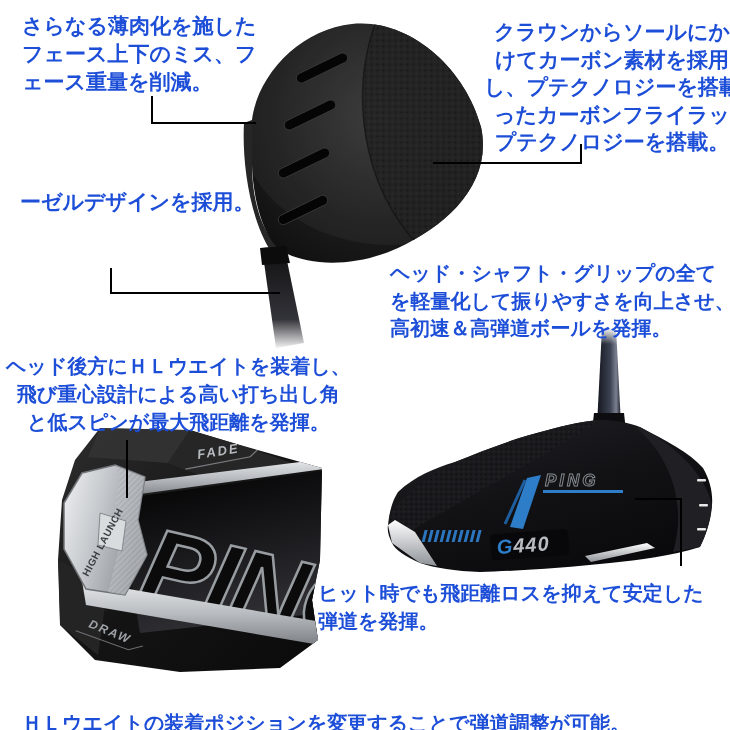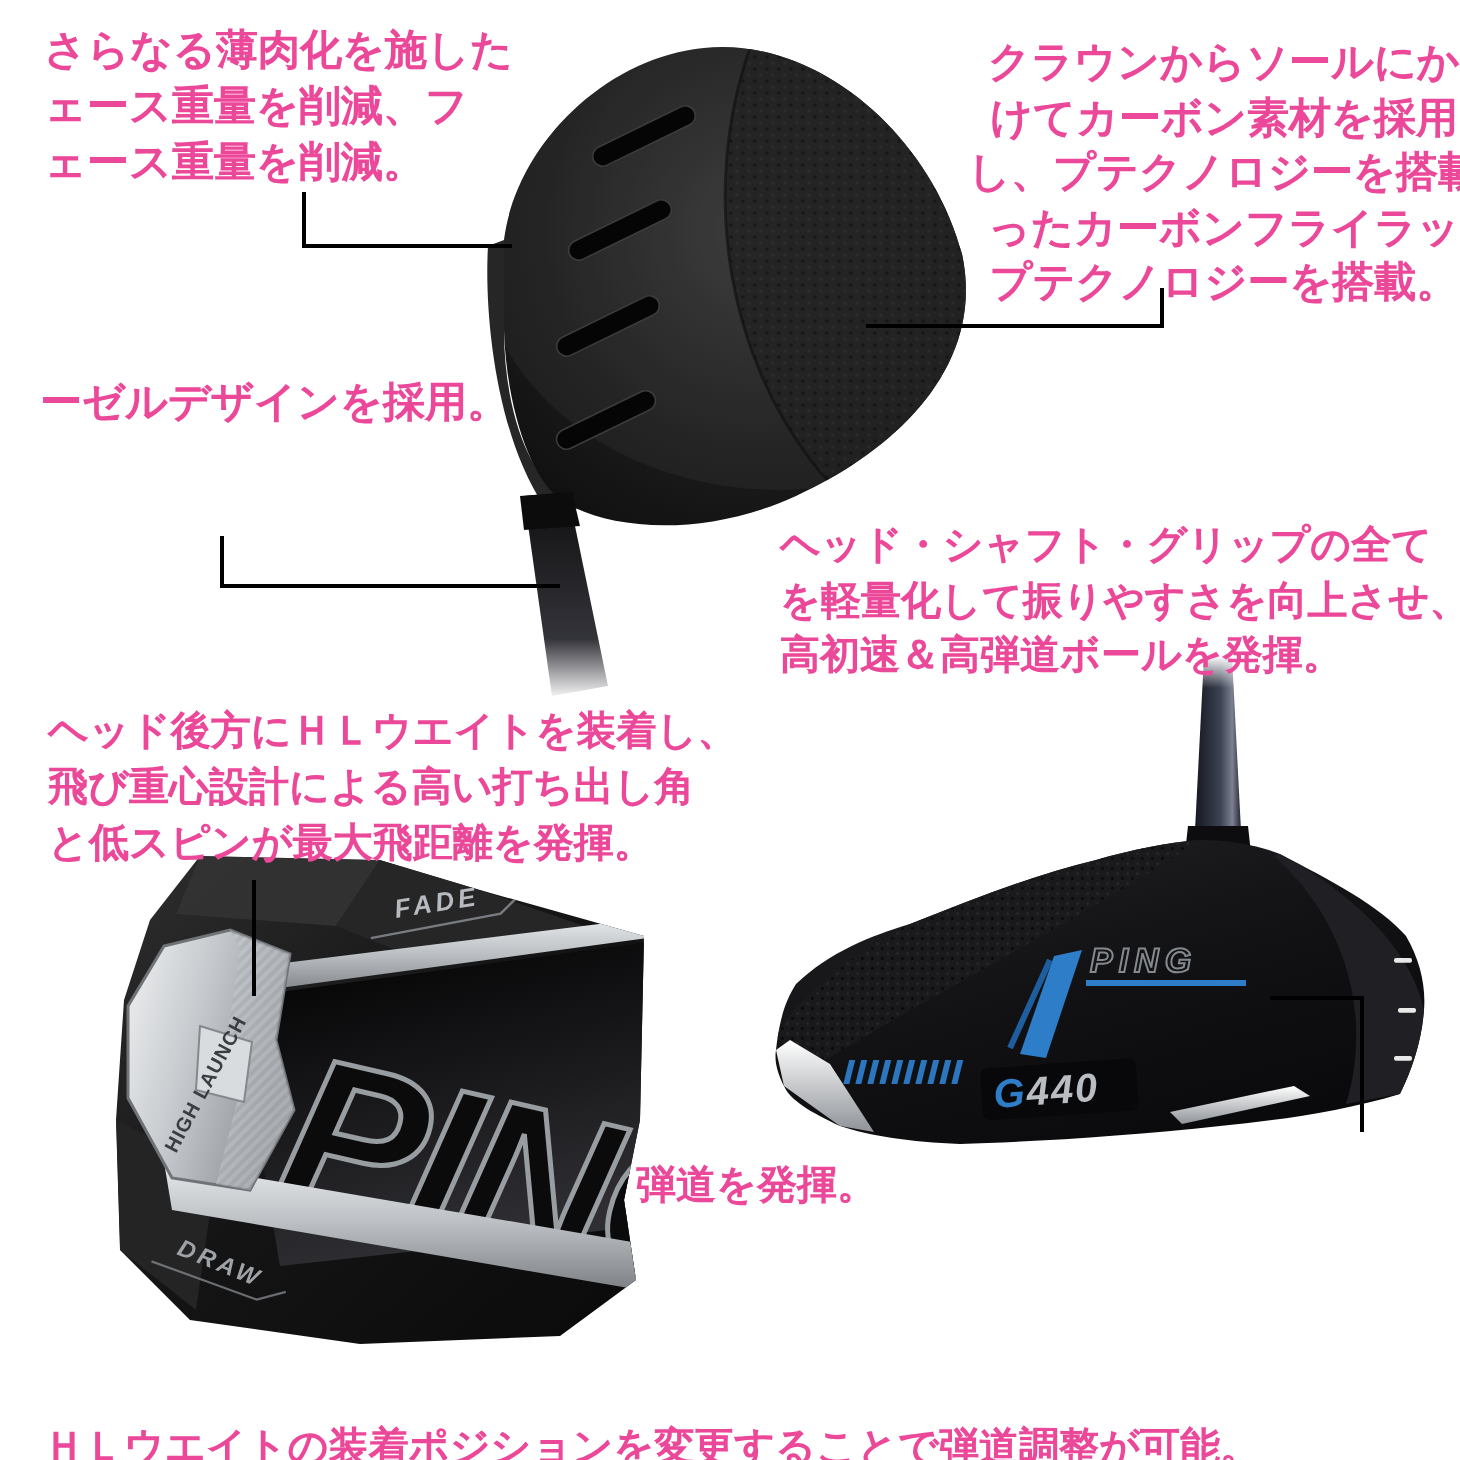--- a/index.html
+++ b/index.html
@@ -1,25 +1,25 @@
 <!DOCTYPE html>
 <html style="--accent: #2e7dc9; --silver: #c5c9cd;"><head>
 <meta charset="utf-8">
 <style>
   html,body{margin:0;padding:0;}
   body{width:730px;height:730px;background:#ffffff;position:relative;overflow:hidden;
        font-family:"Liberation Sans","DejaVu Sans",sans-serif;}
   .canvas{position:absolute;left:0;top:0;width:730px;height:730px;background:#fff;}
-  .ann{position:absolute;color:#ec4899;font-weight:bold;white-space:nowrap;}
+  .ann{position:absolute;color:#1d4ed8;font-weight:bold;white-space:nowrap;}
   .ann .ln{display:block;}
   #ann-face{left:22px;top:12px;font-size:21px;line-height:28px;}
   #ann-carbon{left:484px;top:18px;font-size:21px;line-height:27.5px;text-align:center;}
   #ann-hosel{left:20px;top:188px;font-size:21px;line-height:28px;}
   #ann-light{left:390px;top:260px;font-size:20px;line-height:27.5px;}
-  #ann-weight{left:24px;top:352px;font-size:20px;line-height:28px;}
+  #ann-weight{left:6px;top:352px;font-size:20px;line-height:28px;text-align:center;}
   #ann-spin{left:318px;top:580px;font-size:20px;line-height:27.5px;}
   #ann-footer{left:22px;top:686px;font-size:20px;margin-top:24px;}
   .callout{position:absolute;background:#000;}
   figure{margin:0;position:absolute;}
   #fig-crown{left:190px;top:15px;}
   #fig-sole{left:48px;top:415px;}
   #fig-face{left:375px;top:328px;}
   .blue{fill:var(--accent,#2e7dc9);}
 </style>
 </head>
@@ -232,21 +232,21 @@
   <div class="callout" style="left:110px;top:268px;width:2px;height:26px;"></div>
   <div class="callout" style="left:110px;top:292px;width:170px;height:2px;"></div>
 
   <div class="callout" style="left:126px;top:440px;width:2px;height:58px;"></div>
 
   <div class="callout" style="left:635px;top:498px;width:47px;height:2px;"></div>
   <div class="callout" style="left:680px;top:498px;width:2px;height:68px;"></div>
 
   <div class="ann" id="ann-face">
     <span class="ln">さらなる薄肉化を施した</span>
-    <span class="ln">ェース重量を削減、フ</span>
+    <span class="ln">フェース上下のミス、フ</span>
     <span class="ln">ェース重量を削減。</span>
   </div>
 
   <div class="ann" id="ann-carbon">
     <span class="ln">クラウンからソールにか</span>
     <span class="ln">けてカーボン素材を採用</span>
     <span class="ln">し、プテクノロジーを搭載</span>
     <span class="ln">ったカーボンフライラッ</span>
     <span class="ln">プテクノロジーを搭載。</span>
   </div>
@@ -261,20 +261,21 @@
     <span class="ln">高初速＆高弾道ボールを発揮。</span>
   </div>
 
   <div class="ann" id="ann-weight">
     <span class="ln">ヘッド後方にＨＬウエイトを装着し、</span>
     <span class="ln">飛び重心設計による高い打ち出し角</span>
     <span class="ln">と低スピンが最大飛距離を発揮。</span>
   </div>
 
   <div class="ann" id="ann-spin">
+    <span class="ln">ヒット時でも飛距離ロスを抑えて安定した</span>
     <span class="ln">弾道を発揮。</span>
   </div>
 
   <div class="ann" id="ann-footer">
     <span class="ln">ＨＬウエイトの装着ポジションを変更することで弾道調整が可能。</span>
   </div>
 
 </div>
 
 </body></html>

